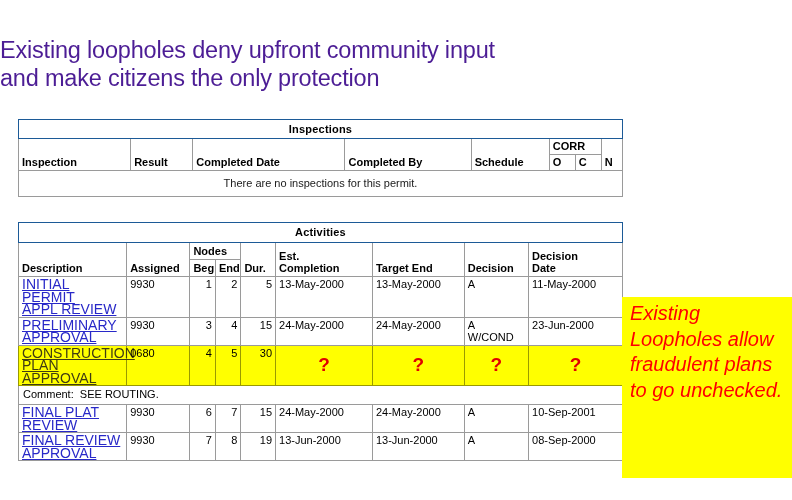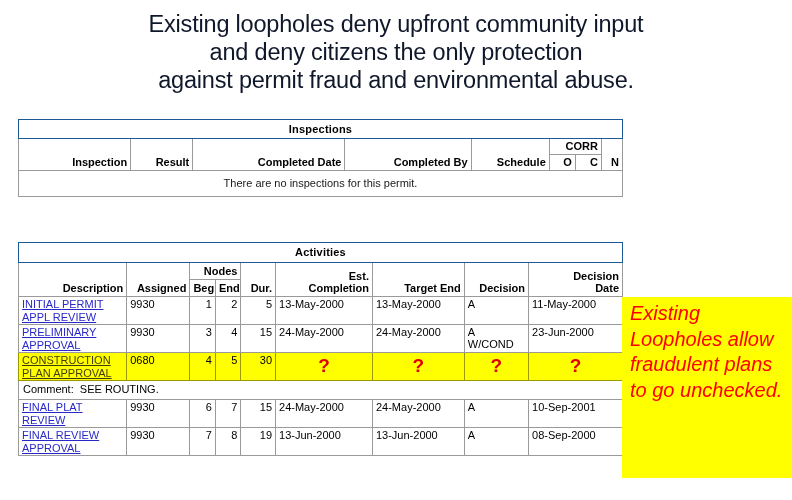--- a/index.html
+++ b/index.html
@@ -12,24 +12,24 @@
     height: 500px;
     position: relative;
     overflow: hidden;
     font-family: "Liberation Sans", sans-serif;
   }
 
   
   #headline {
     position: absolute;
     left: 0;
-    top: 10px;
+    top: 36px;
     width: 792px;
-    text-align: center;
-    color: #0f172a;
+    text-align: left;
+    color: #4c1d95;
     font-size: 23.5px;
     line-height: 28px;
     font-family: "Liberation Sans", sans-serif;
     letter-spacing: -0.2px;
   }
   #headline .hl-line { display: block; white-space: nowrap; }
 
   
   .perm-table {
     position: absolute;
@@ -54,43 +54,43 @@
     font-weight: bold;
     font-size: 11.5px;
     text-align: center;
     padding: 3px 0 3px 0 !important;
     border: 1px solid #1c5a97 !important;
     letter-spacing: 0.2px;
   }
   .colhead {
     font-weight: bold;
     font-size: 11px;
-    text-align: right;
+    text-align: left;
     vertical-align: bottom !important;
     padding-bottom: 2px !important;
     background: #ffffff;
     color: #000000;
   }
 
   
   #inspections-table { top: 119px; width: 605px; border-radius: 11px; }
   #inspections-table .empty-msg {
     text-align: center;
     font-size: 11px;
     padding: 6px 0 7px 0;
     color: #1a1a1a;
   }
 
   
-  #activities-table { top: 222px; width: 605px; margin-top: 20px; }
+  #activities-table { top: 222px; width: 605px; }
   #activities-table td { height: 13px; }
   .act-link {
     color: #2828c8;
     text-decoration: underline;
-    font-size: 11px;
+    font-size: 14px;
     line-height: 12.5px;
     display: block;
     cursor: pointer;
   }
   .num { text-align: right; }
   .comment-cell {
     font-size: 11px;
     padding: 2px 3px 3px 4px !important;
     white-space: pre;
     border-radius: 9px;
@@ -125,22 +125,21 @@
     box-sizing: border-box;
     overflow: hidden;
     font-style: italic;
   }
 </style>
 </head>
 <body>
 
 <div id="headline">
   <span class="hl-line">Existing loopholes deny upfront community input</span>
-  <span class="hl-line">and deny citizens the only protection</span>
-  <span class="hl-line">against permit fraud and environmental abuse.</span>
+  <span class="hl-line">and make citizens the only protection</span>
 </div>
 
 <table id="inspections-table" class="perm-table">
   <colgroup>
     <col style="width:112px">
     <col style="width:62px">
     <col style="width:152px">
     <col style="width:126px">
     <col style="width:78px">
     <col style="width:26px">

